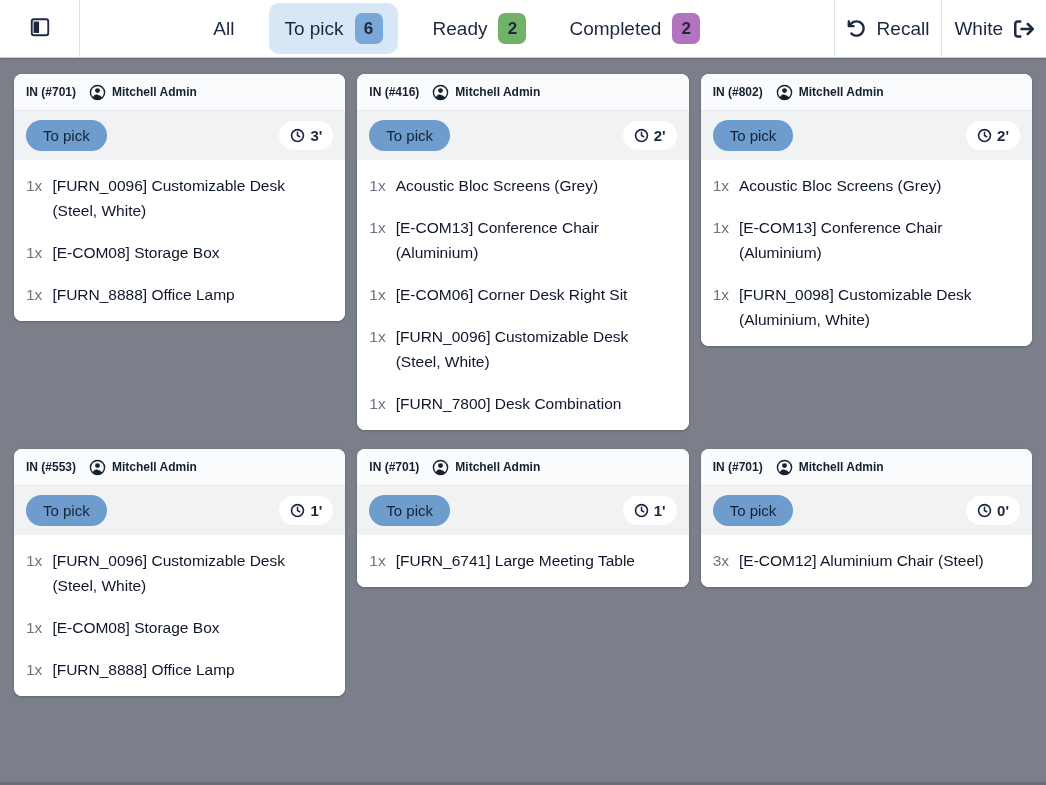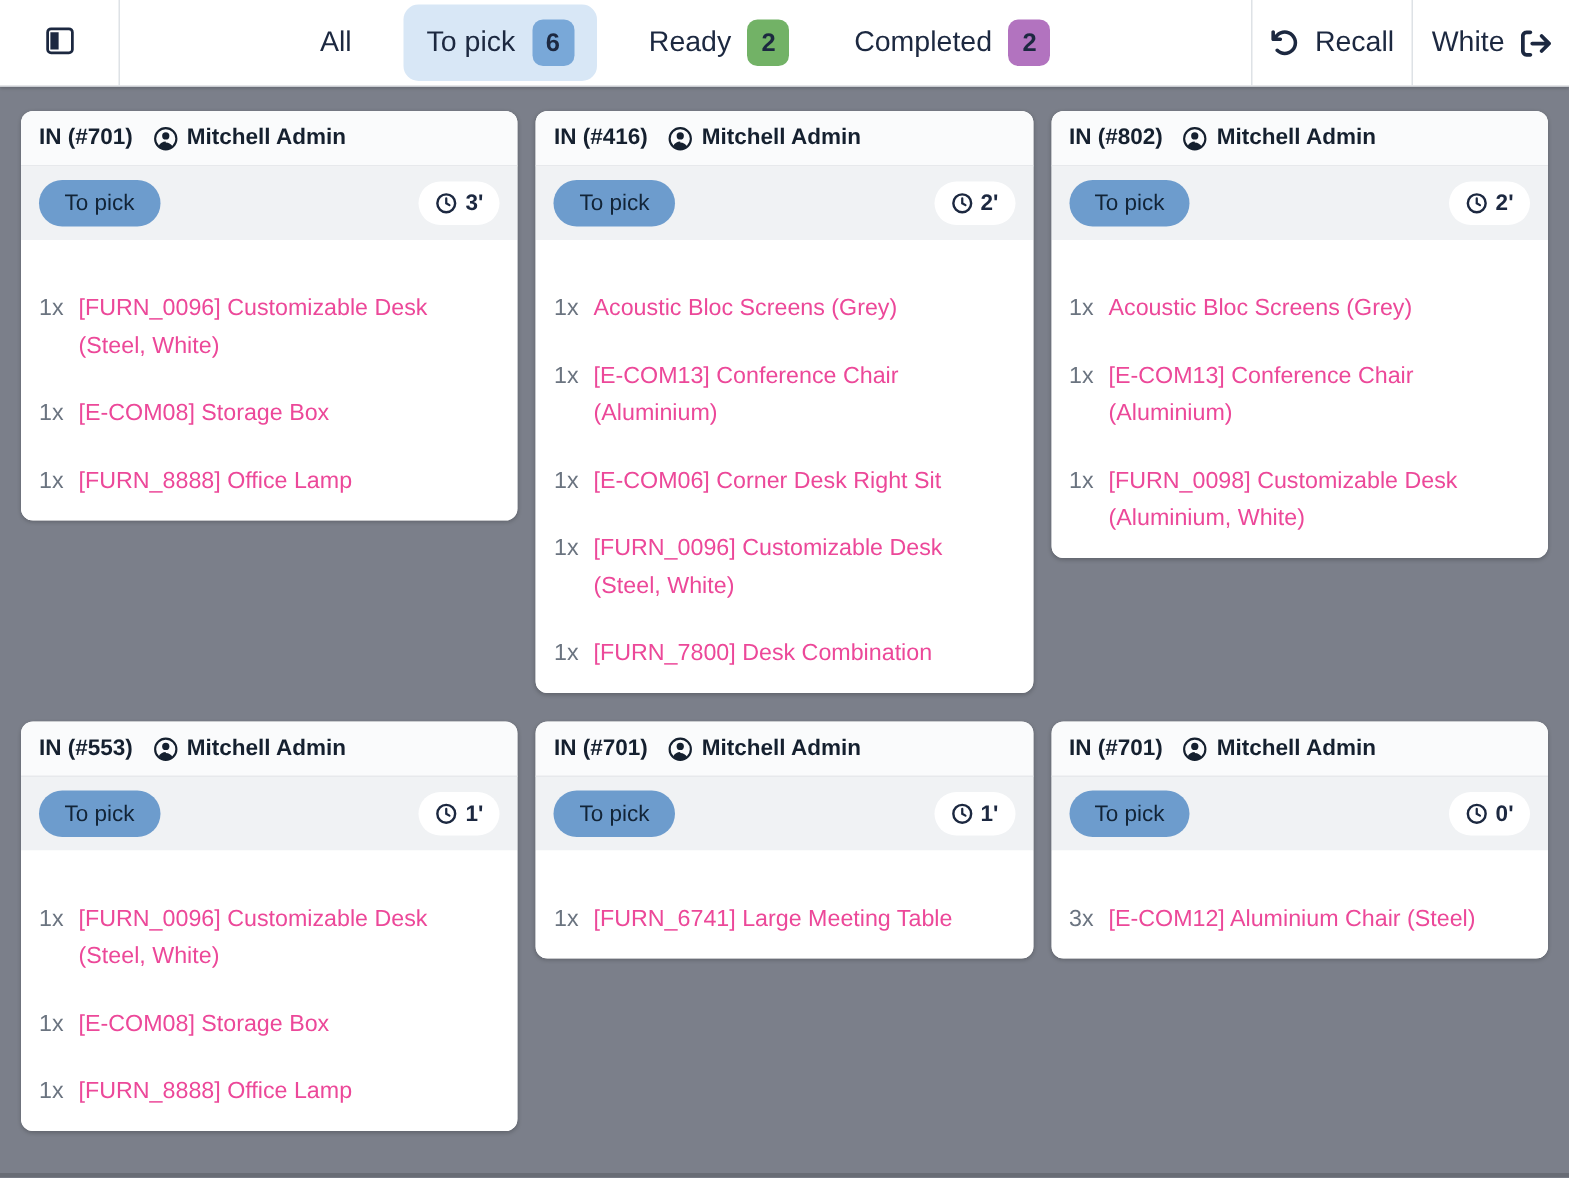--- a/index.html
+++ b/index.html
@@ -110,21 +110,21 @@
     overflow: hidden;
     box-shadow: 0 1px 3px rgba(0,0,0,.22);
     cursor: pointer;
   }
   .card-title-row {
     background: #fafbfc;
     padding: 8px 12px;
     display: flex;
     align-items: center;
     gap: 13px;
-    font-size: 15px;
+    font-size: 12px;
     font-weight: 600;
     color: #15202f;
     border-bottom: 1px solid #e7e9ec;
     line-height: 20px;
   }
   .owner {
     display: flex;
     align-items: center;
     gap: 6px;
   }
@@ -161,25 +161,24 @@
   .card-lines {
     padding: 13px 12px 14px 12px;
     background: #ffffff;
   }
   .line {
     display: flex;
     gap: 10px;
     margin-bottom: 17px;
     font-size: 15.5px;
     line-height: 25px;
-    margin-top: 20px;
   }
   .line:last-child { margin-bottom: 0; }
   .qty { color: #6b7480; flex: 0 0 auto; }
-  .pname { color: #ec4899; }
+  .pname { color: #0f172a; }
 
   .bottom-strip {
     position: absolute;
     bottom: 0; left: 0; right: 0;
     height: 3px;
     background: #686c75;
   }
 </style>
 </head>
 <body>

